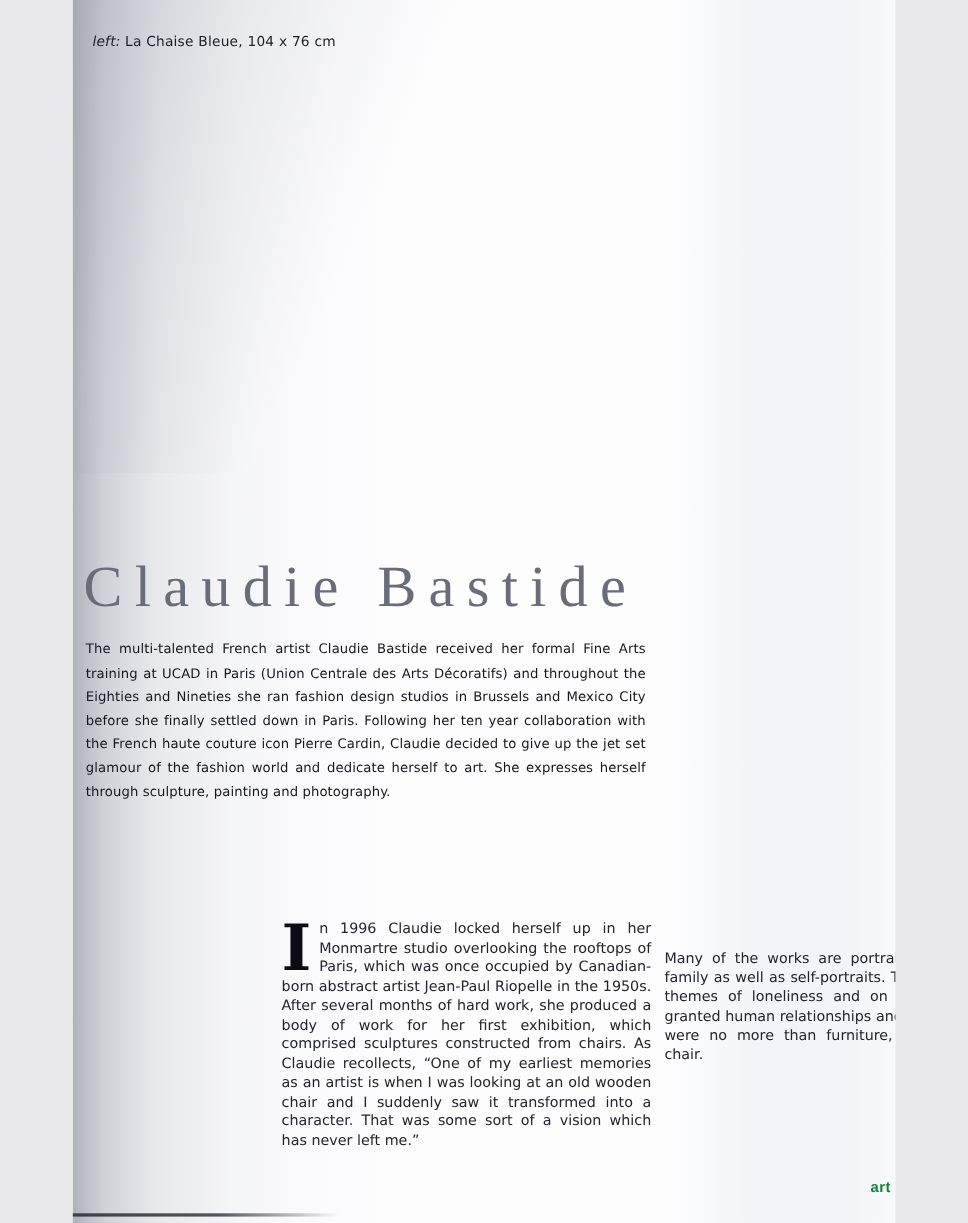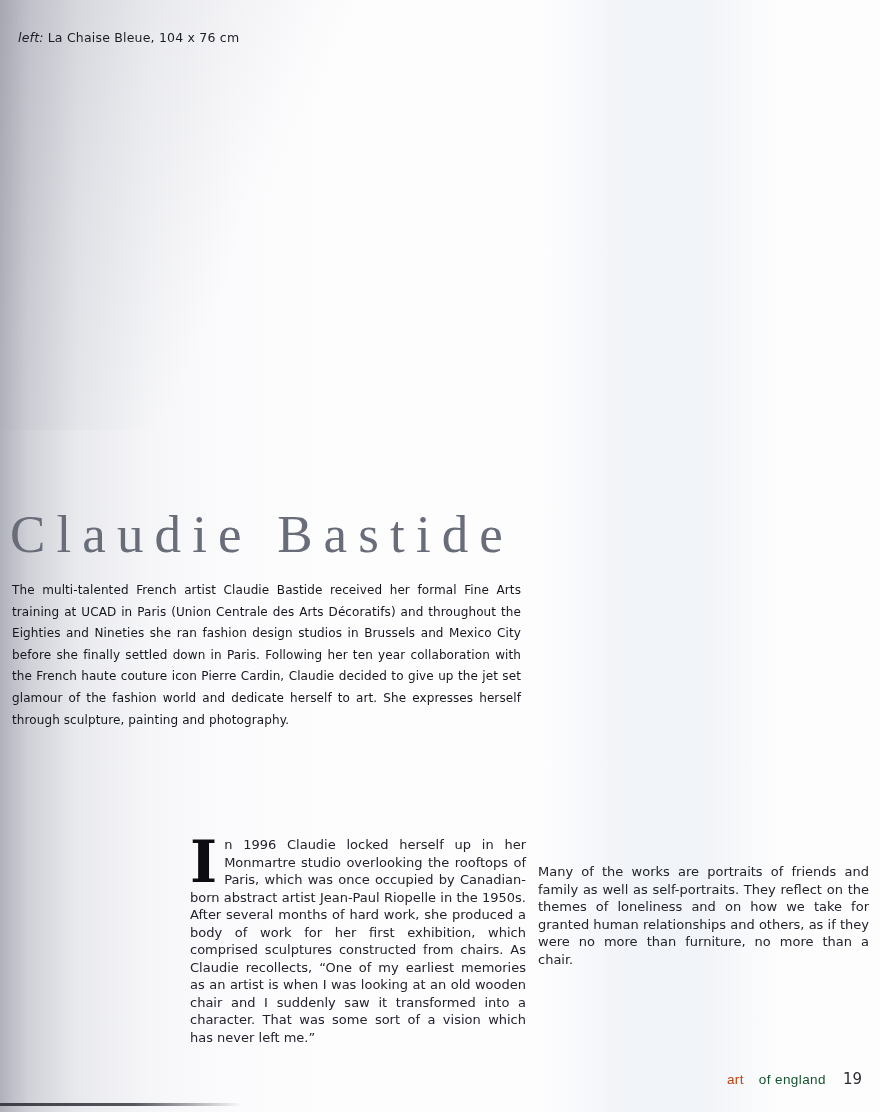--- a/index.html
+++ b/index.html
@@ -1,18 +1,18 @@
 <!DOCTYPE html>
 <html><head>
 <meta charset="utf-8">
 <style>
   html, body { margin: 0; padding: 0; background: #e8e8ea; }
   .page {
     position: relative;
-    width: 880px;
+    width: 748px;
     height: 1112px;
     margin: 0 auto;
     background: #fdfdfe;
     overflow: hidden;
     font-family: "DejaVu Sans", sans-serif;
   }
 
   
   .shade-left {
     position: absolute; left: 0; top: 0; width: 330px; height: 100%;
@@ -95,21 +95,21 @@
     padding: 4px 7px 0 0;
     color: #0c0c12;
   }
 
   
   .footer {
     position: absolute; top: 1070px; left: 0; width: 862px;
     display: flex; justify-content: flex-end; align-items: baseline;
   }
   .logo { font-family: "Liberation Sans", sans-serif; font-size: 13.5px; letter-spacing: 0.4px; }
-  .logo-bold { font-weight: 400; color: #c2410c; margin-left: 43px; }
+  .logo-bold { font-weight: 700; color: #15803d; margin-left: 43px; }
   .logo-light { color: #14532d; font-weight: 400; margin-left: 15px; }
   .pagenum {
     margin-left: 17px;
     font-size: 15px; color: #2a2a32;
     font-family: "DejaVu Sans", sans-serif;
   }
 </style>
 </head>
 <body>
 

